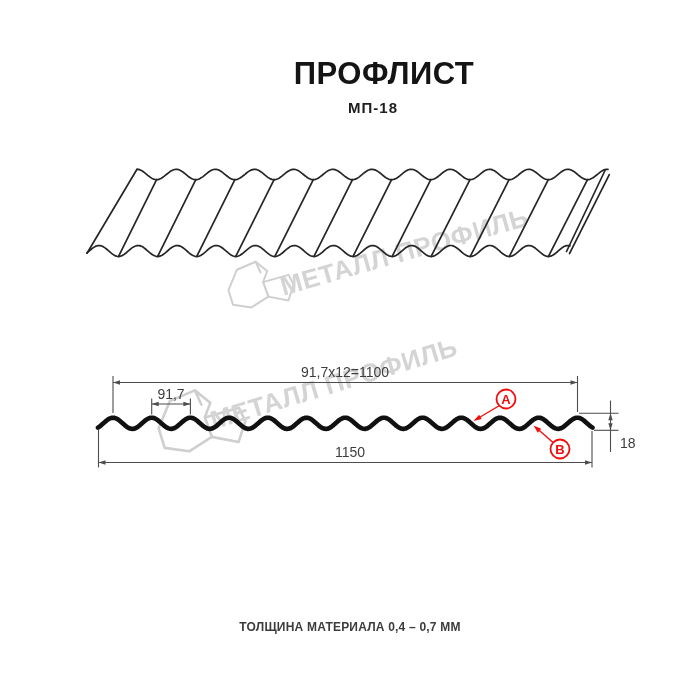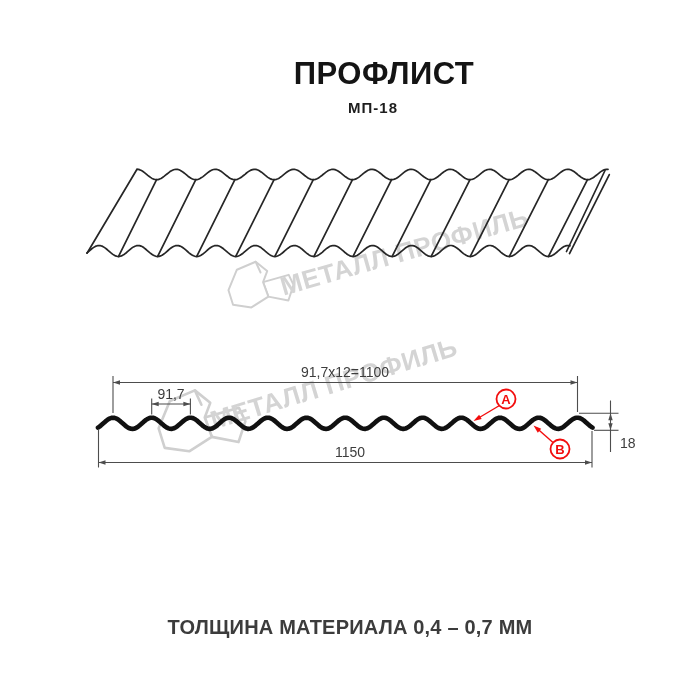--- a/index.html
+++ b/index.html
@@ -5,21 +5,21 @@
   html,body{margin:0;padding:0;}
   body{width:700px;height:700px;background:#ffffff;position:relative;overflow:hidden;
        font-family:"Liberation Sans",sans-serif;}
   .layer{position:absolute;left:0;top:0;}
   
   .title{position:absolute;left:0;top:58px;width:700px;text-align:center;z-index:3;
          font-size:31px;font-weight:bold;letter-spacing:0.5px;color:#141414;line-height:31px;margin-left:34px;}
   .subtitle{position:absolute;left:0;top:100px;width:700px;text-align:center;z-index:3;
          font-size:15px;font-weight:bold;letter-spacing:1px;color:#1d1d1d;line-height:15px;margin-left:23px;}
   .footer-note{position:absolute;left:0;top:618px;width:700px;text-align:center;z-index:3;
-         font-size:20px;font-weight:bold;letter-spacing:0.2px;color:#3c3c3c;line-height:18px;}
+         font-size:12px;font-weight:bold;letter-spacing:0.2px;color:#3c3c3c;line-height:18px;}
   
   .wm-text{position:absolute;z-index:1;white-space:nowrap;font-weight:bold;
          font-size:26px;line-height:26px;letter-spacing:0.5px;color:#d4d4d4;
          transform-origin:left center;}
   .wm-text.upper{left:281px;top:274px;transform:rotate(-16deg);}
   .wm-text.lower{left:211px;top:408px;transform:rotate(-17deg);}
   #wm-svg{z-index:1;}
   #draw-svg{z-index:2;}
   
   .sheet{fill:none;stroke:#262626;stroke-width:1.7;stroke-linecap:round;stroke-linejoin:round;}

